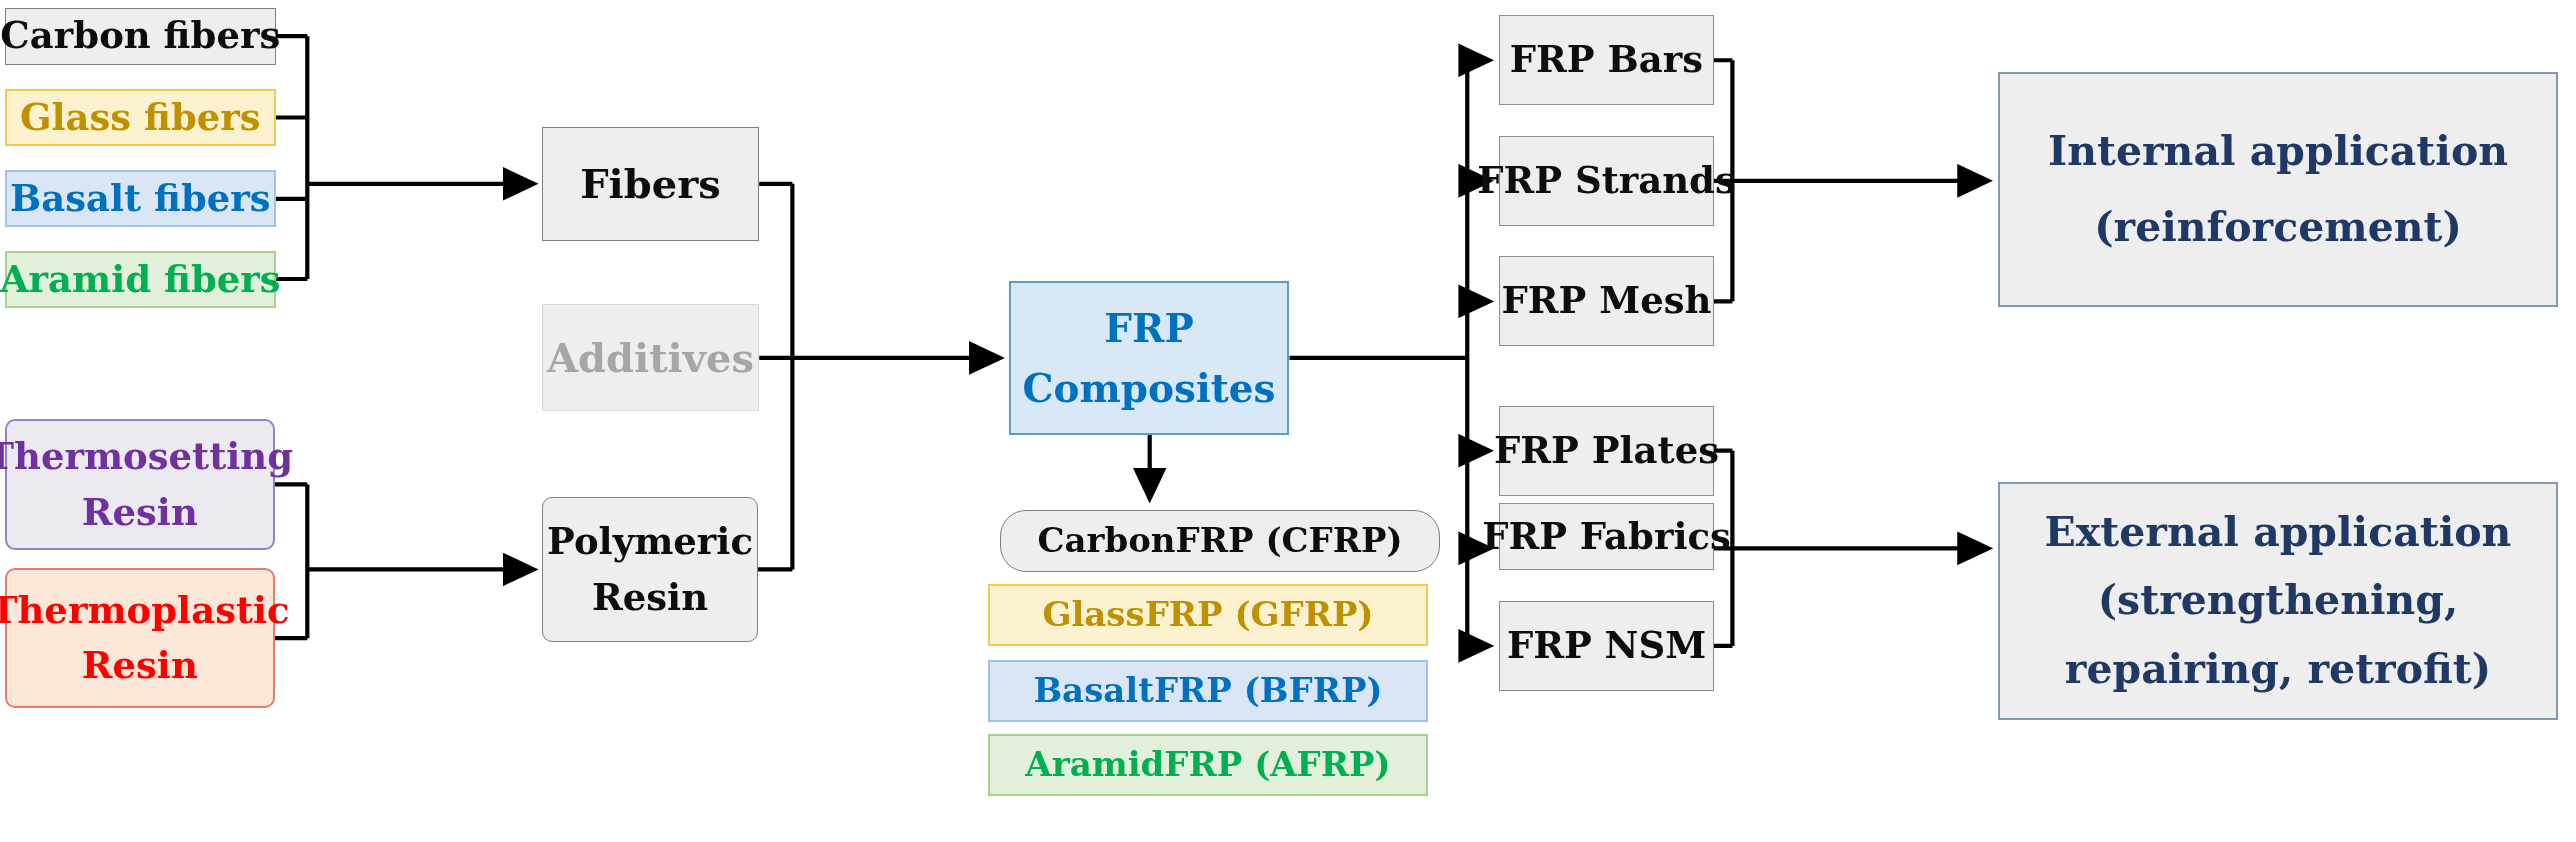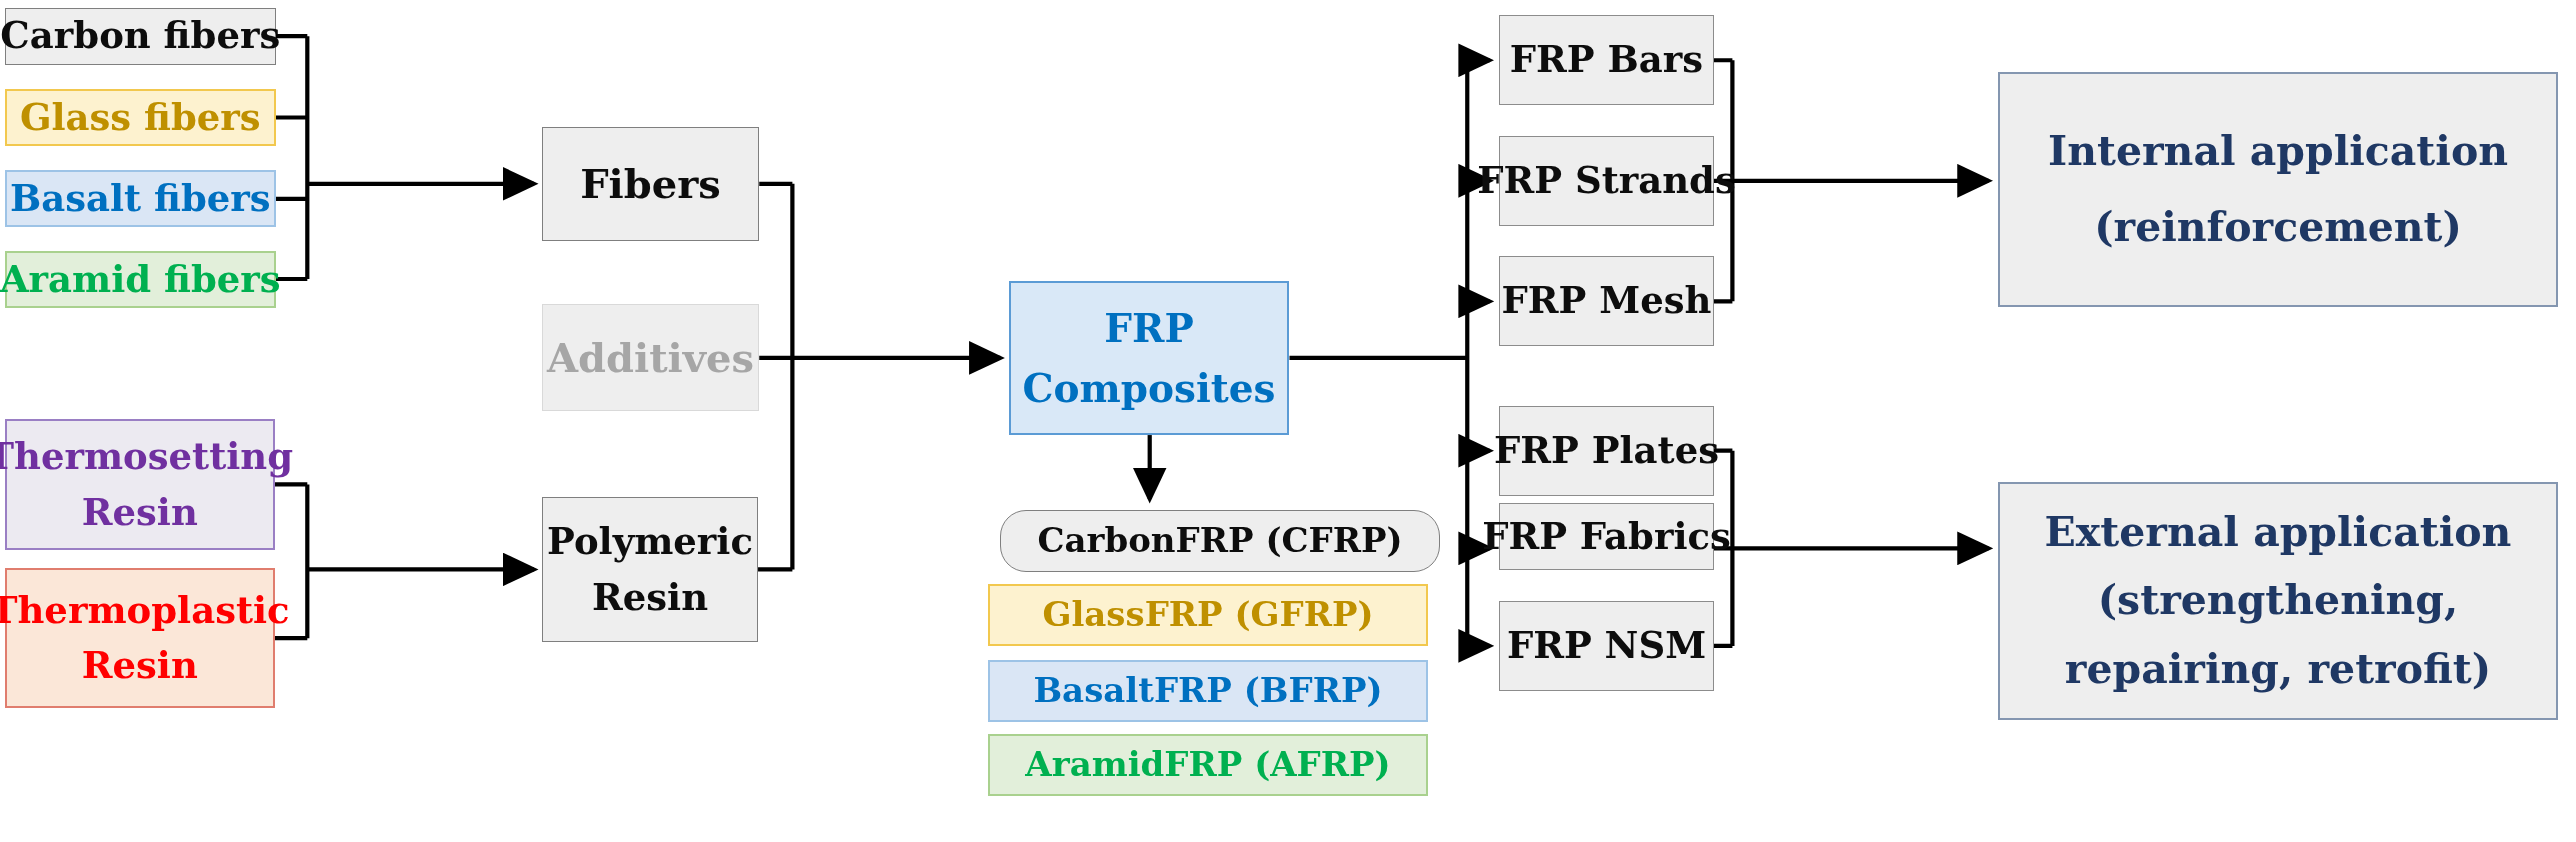--- a/index.html
+++ b/index.html
@@ -33,21 +33,21 @@
   .b-glass       { background: var(--glass-bg);  border: 2.4px solid var(--glass-border);  color: var(--glass-text); }
   .b-basalt      { background: var(--basalt-bg); border: 2.4px solid var(--basalt-border); color: var(--basalt-text); }
   .b-aramid      { background: var(--aramid-bg); border: 2.4px solid var(--aramid-border); color: var(--aramid-text); text-align: center; }
   .b-thermoset   { background: var(--thermoset-bg); border: 2.4px solid var(--thermoset-border); color: var(--thermoset-text); }
   .b-thermoplast { background: var(--thermoplast-bg); border: 2.4px solid var(--thermoplast-border); color: var(--thermoplast-text); }
   .b-frp         { background: var(--frp-bg);    border: 2.4px solid var(--frp-border);    color: var(--frp-text); }
   .b-product     { background: var(--grey-bg);   border: 1.8px solid var(--product-border); color: var(--black-text); }
   .b-app         { background: var(--grey-bg);   border: 2.4px solid var(--app-border);    color: var(--app-text); }
 
   .fs-fiber   { font-size: 37px; }
-  .fs-resin   { font-size: 37px; line-height: 1.5; }
+  .fs-resin   { font-size: 37px; line-height: 1.5; border-radius: 10px; }
   .fs-mid     { font-size: 40px; }
   .fs-core    { font-size: 39px; line-height: 1.55; }
   .fs-type    { font-size: 34px; }
   .fs-prod    { font-size: 37px; }
   .fs-app     { font-size: 41px; line-height: 1.5; }
 </style>
 </head>
 <body>
 
 <div class="stage">

